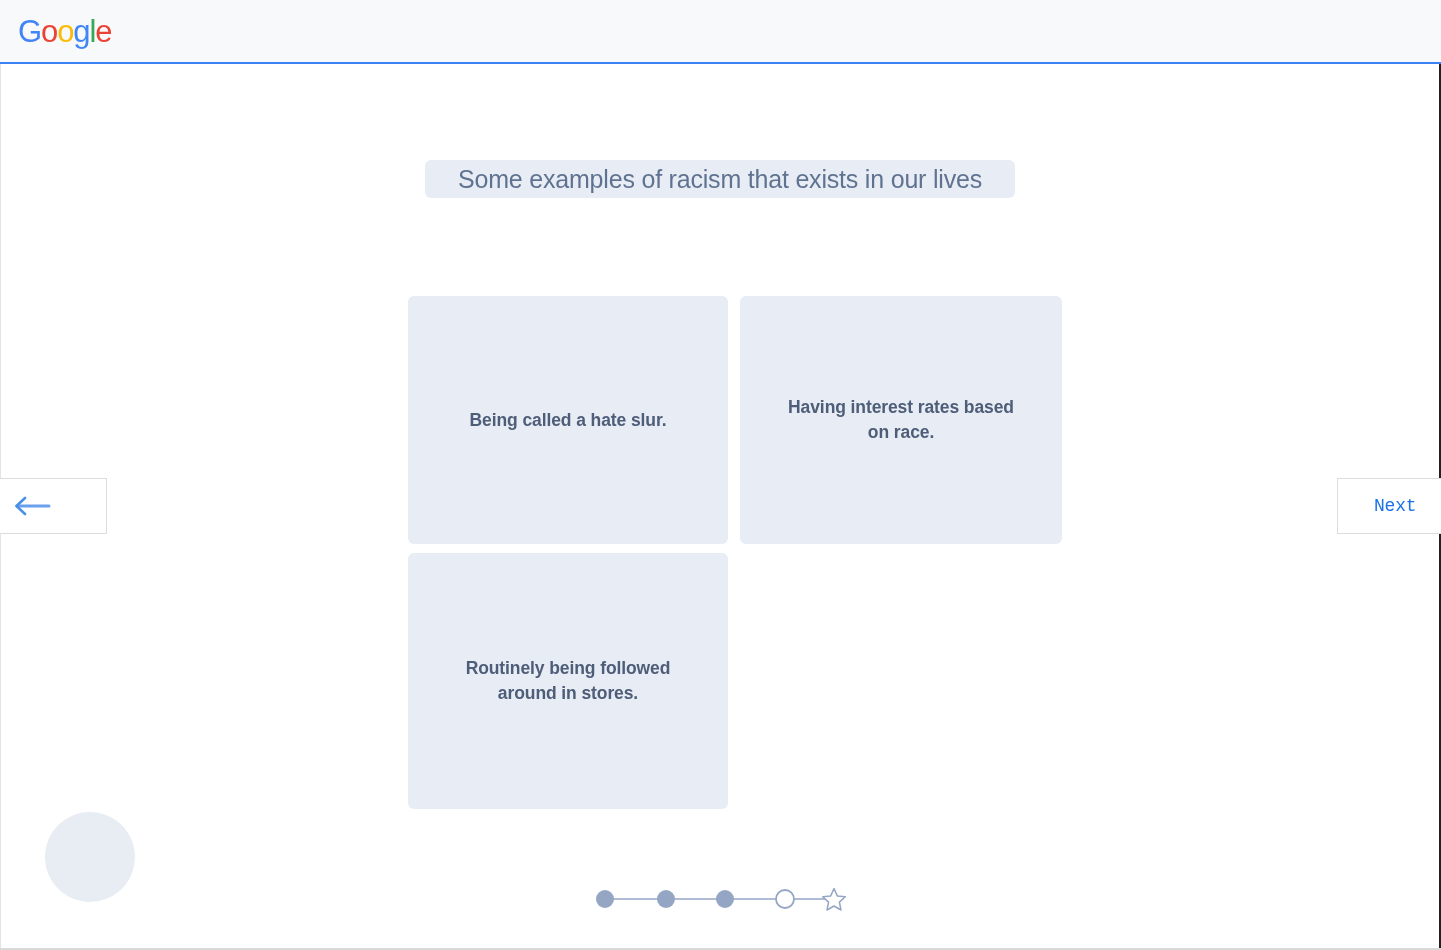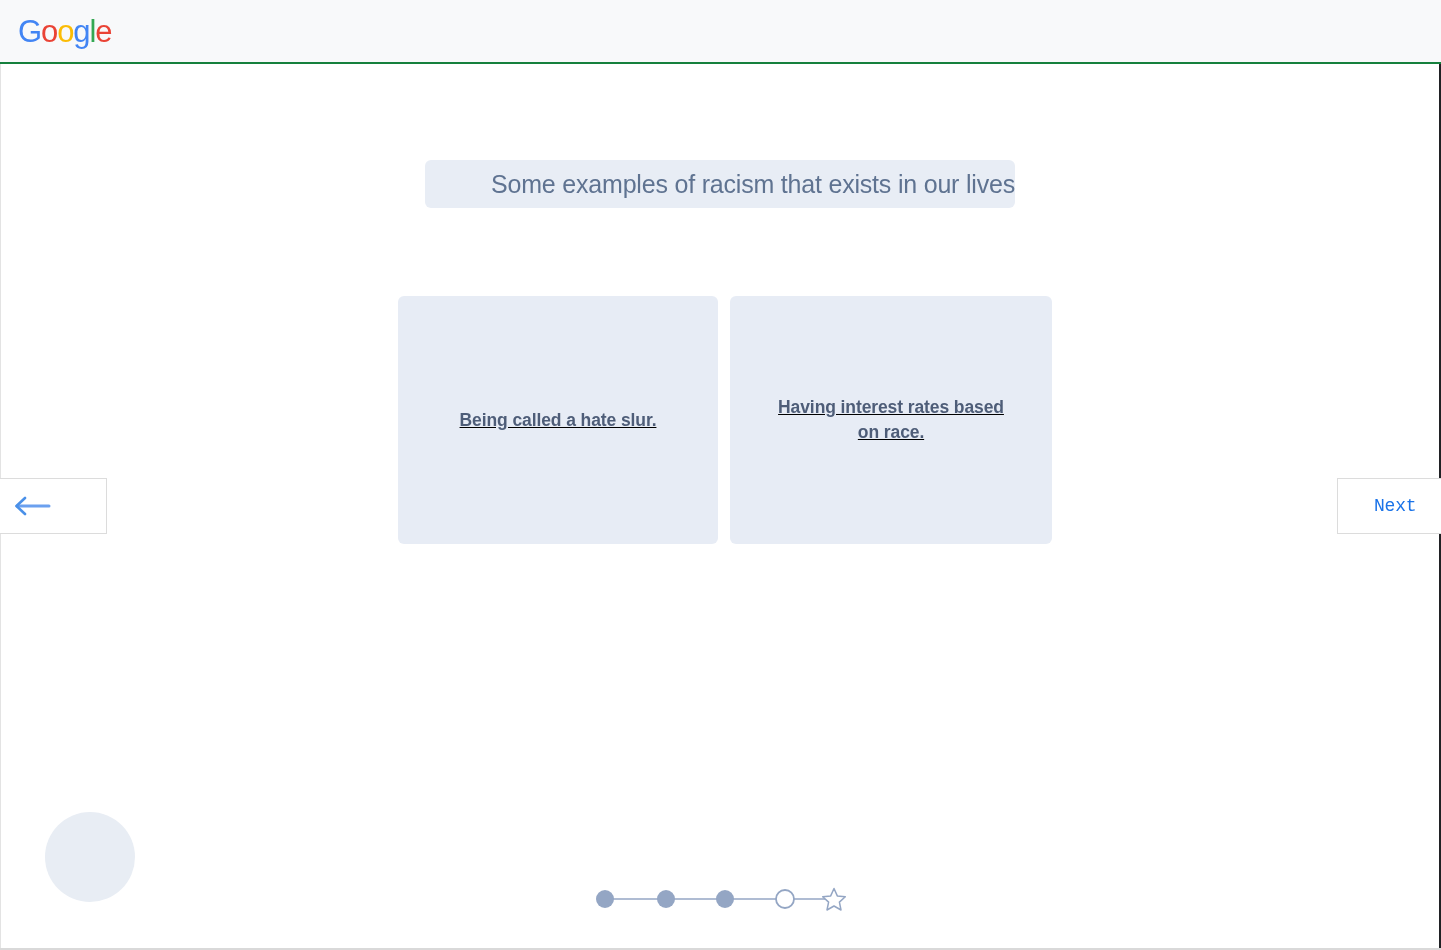--- a/index.html
+++ b/index.html
@@ -20,21 +20,21 @@
     overflow: hidden;
   }
 
   
   #header {
     position: absolute;
     left: 0; top: 0;
     width: 1441px;
     height: 64px;
     background: #f8f9fa;
-    border-bottom: 2px solid #15803d;
+    border-bottom: 2px solid #3b82f6;
     display: flex;
     align-items: center;
   }
 
   #google-logo {
     margin-left: 18px;
     font-size: 31px;
     line-height: 31px;
     letter-spacing: -1.1px;
     font-weight: 400;
@@ -60,46 +60,45 @@
     position: absolute;
     left: 0; bottom: 0;
     width: 1441px; height: 2px;
     background: #d9d9d9;
   }
 
   
   #title-pill {
     position: absolute;
     left: 425px; top: 160px;
-    width: 590px; height: 48px;
+    width: 590px; height: 38px;
     background: #e8edf5;
     border-radius: 6px;
     display: flex;
     align-items: center;
-    justify-content: flex-end;
+    justify-content: center;
   }
   #title-text {
     font-size: 25px;
     font-weight: 400;
     color: #5f7391;
     letter-spacing: -0.2px;
     white-space: nowrap;
   }
 
   
   #card-grid {
     position: absolute;
-    left: 398px; top: 296px;
+    left: 408px; top: 296px;
     width: 740px;
     display: grid;
     grid-template-columns: 320px 322px;
     grid-template-rows: 248px 256px;
     column-gap: 12px;
     row-gap: 9px;
-    text-decoration: underline;
   }
 
   .card {
     background: #e7ecf5;
     border-radius: 6px;
     display: flex;
     align-items: center;
     justify-content: center;
     padding: 0 34px;
   }
@@ -181,20 +180,23 @@
     <span id="title-text">Some examples of racism that exists in our lives</span>
   </div>
 
   <div id="card-grid">
     <div class="card card-1">
       <span class="card-text">Being called a hate slur.</span>
     </div>
     <div class="card card-2">
       <span class="card-text">Having interest rates based on race.</span>
     </div>
+    <div class="card card-3">
+      <span class="card-text">Routinely being followed around in stores.</span>
+    </div>
   </div>
 
   <div id="back-button">
     <svg id="back-arrow-icon" width="38" height="20" viewBox="0 0 38 20" fill="none">
       <path d="M36 10 H4" stroke="#6ba0ef" stroke-width="3" stroke-linecap="round"></path>
       <path d="M12 2 L3.5 10 L12 18" stroke="#4a90e8" stroke-width="2.6" stroke-linecap="round" stroke-linejoin="round" fill="none"></path>
     </svg>
   </div>
 
   <div id="next-button">

